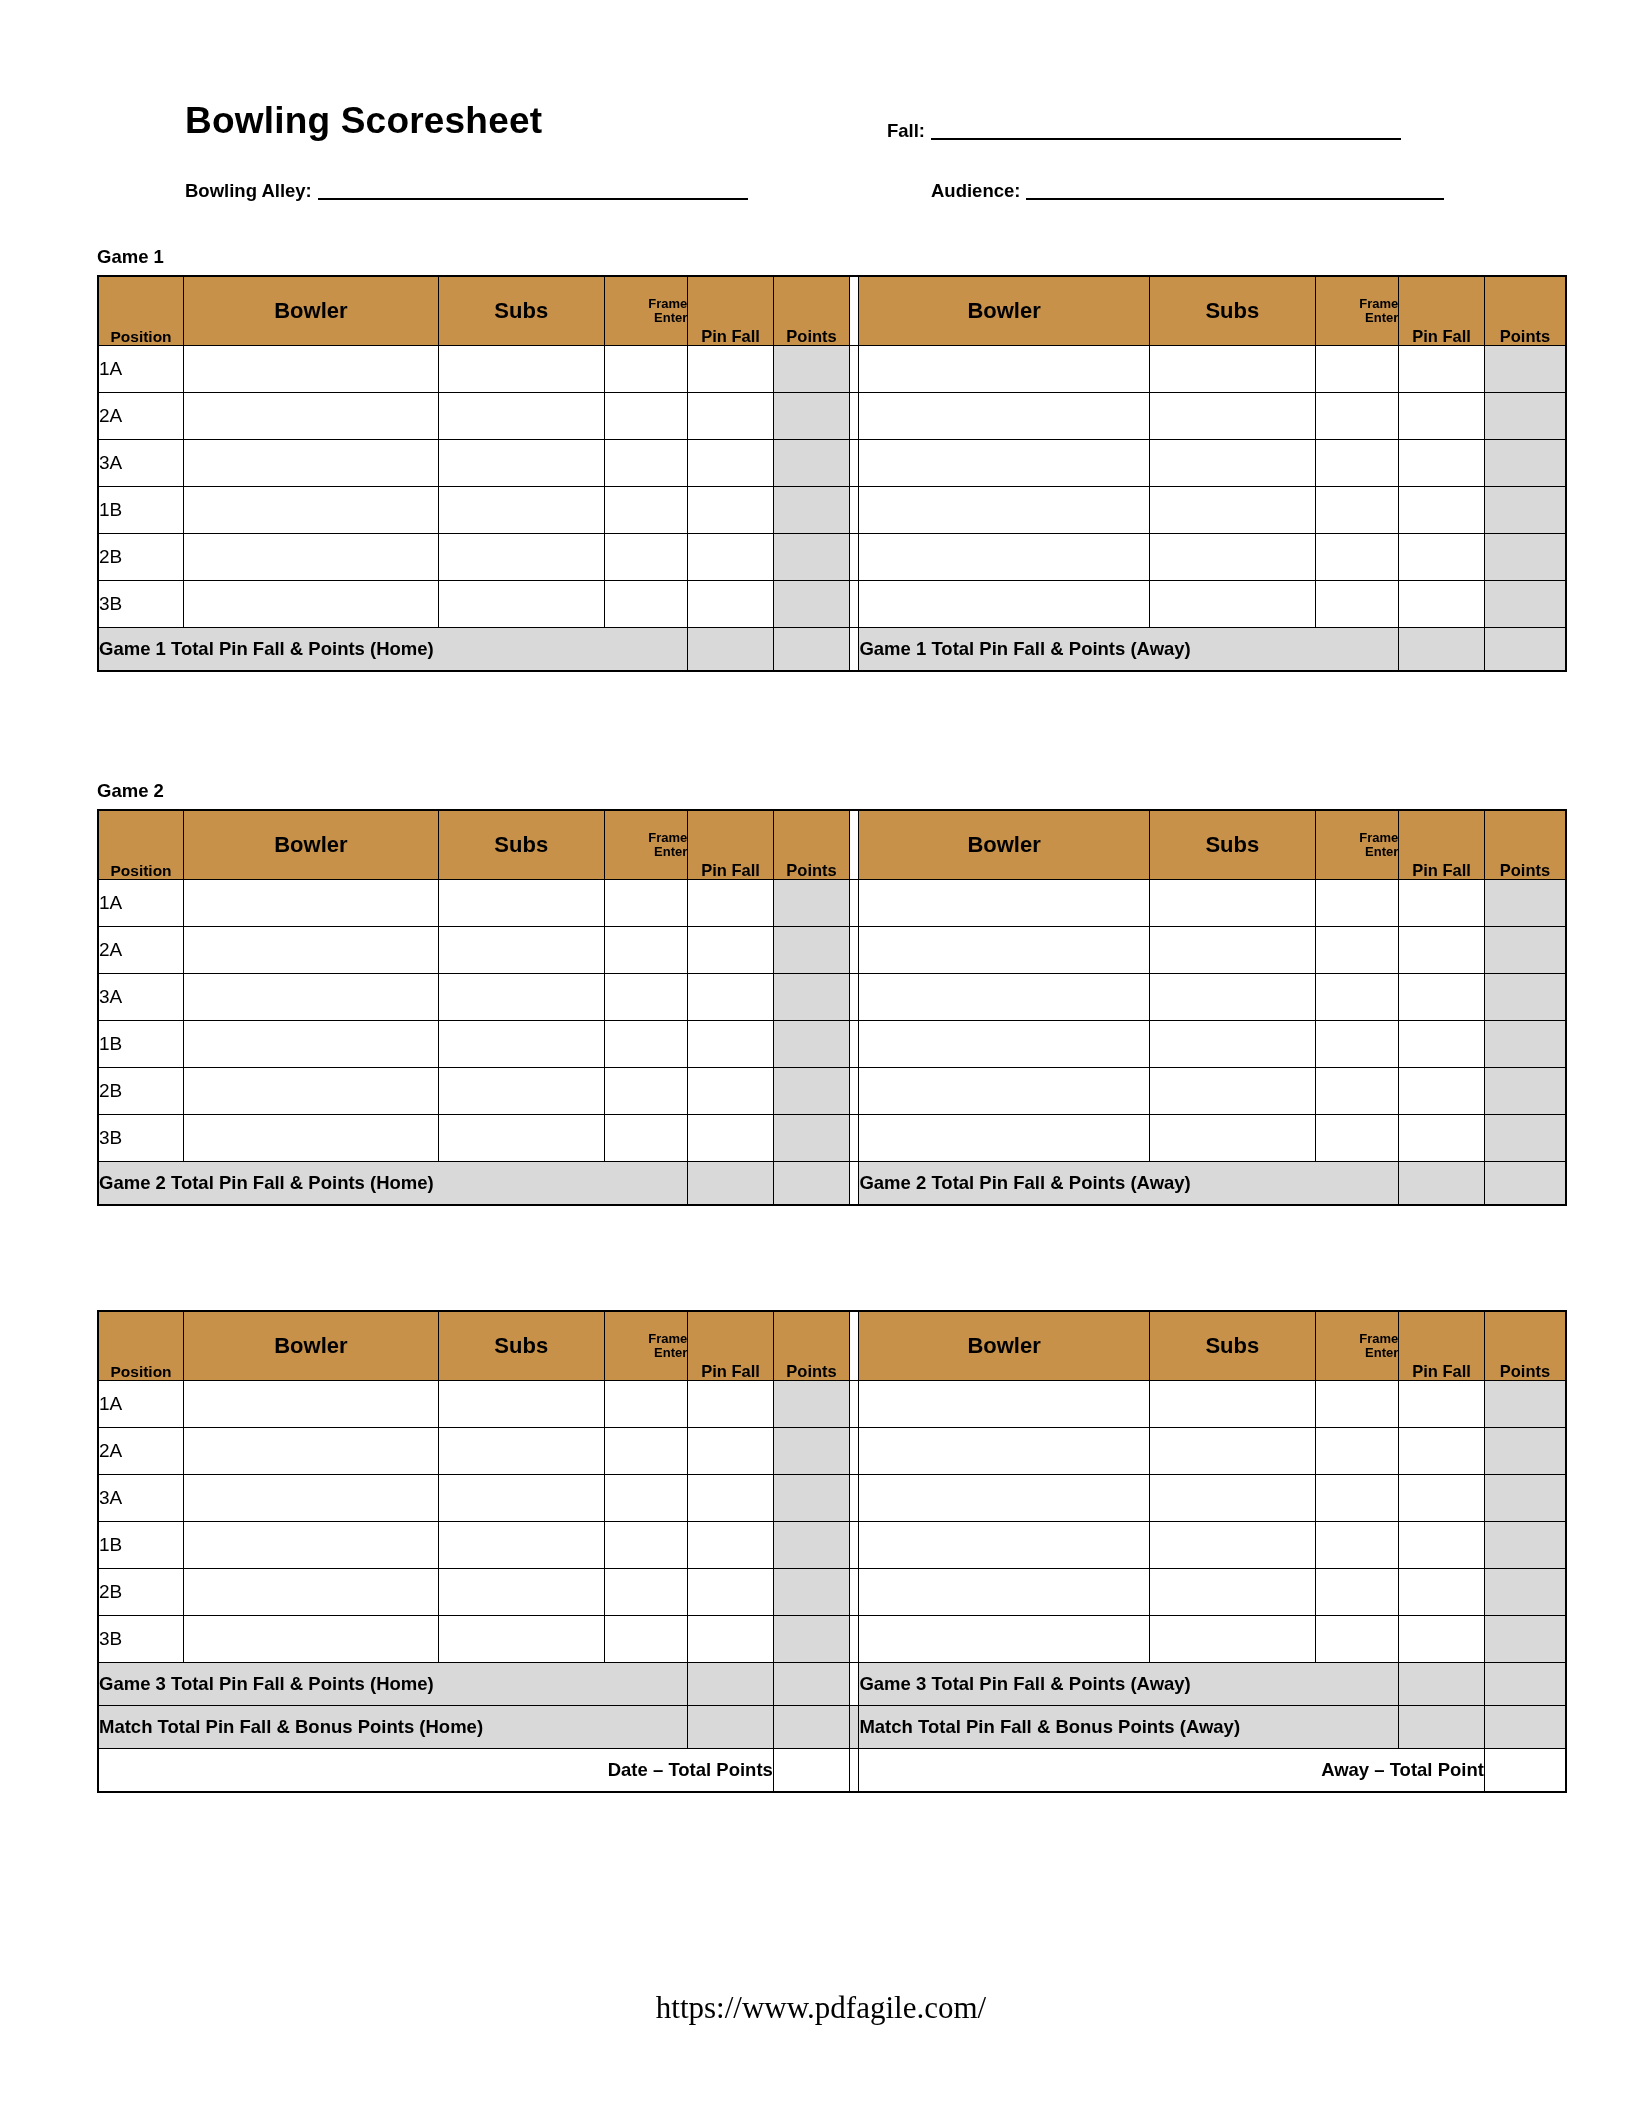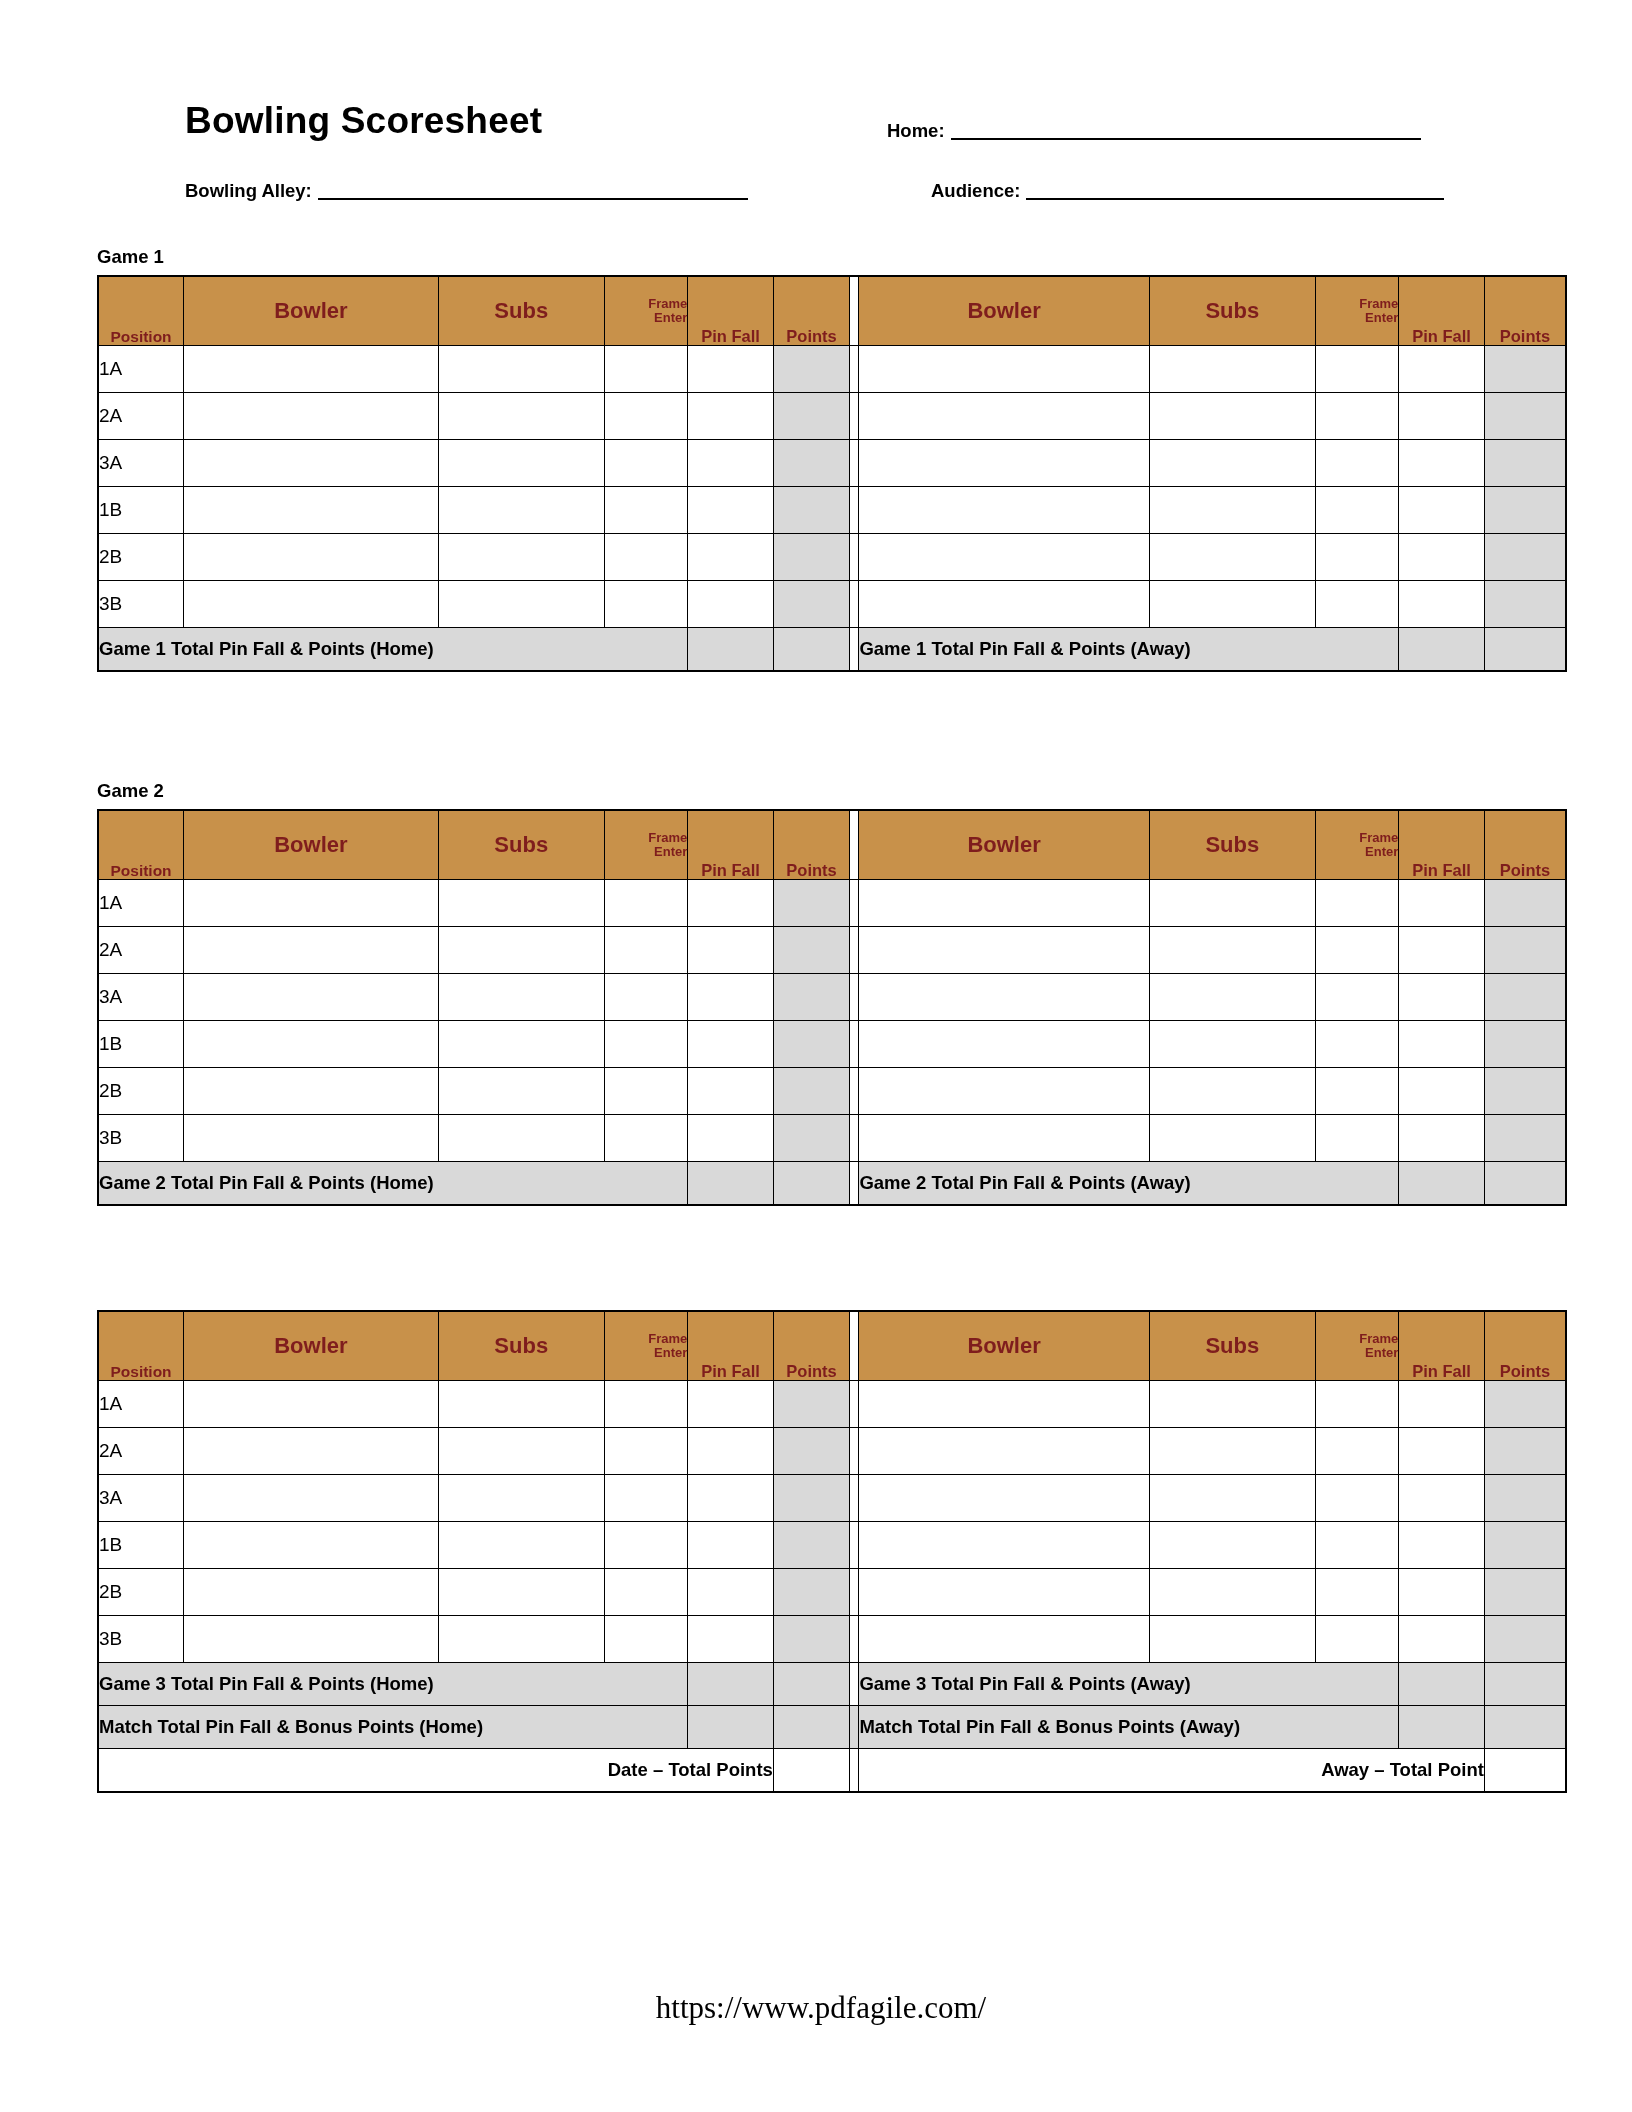--- a/index.html
+++ b/index.html
@@ -82,21 +82,21 @@
     width: 1470px;
     border: 2px solid #000;
   }
   table.score td, table.score th {
     border: 1.5px solid #000;
     padding: 0;
     margin: 0;
   }
   thead th {
     background: #c8914a;
-    color: #7f1d1d;
+    color: #000000;
     font-weight: bold;
     text-align: center;
     vertical-align: middle;
     height: 68px;
     line-height: 1.06;
   }
   th.h-position { font-size: 15.5px; }
   th.h-bowler { font-size: 22px; }
   th.h-subs { font-size: 22px; }
   th.h-frame { font-size: 13px; text-align: right; }
@@ -179,21 +179,21 @@
 </style>
 </head>
 <body>
 
 <div class="page">
 
   <div class="header">
     <div class="doc-title">Bowling Scoresheet</div>
 
     <div class="field field-date">
-      <span class="field-label">Home:</span>
+      <span class="field-label">Fall:</span>
       <span class="field-line"></span>
     </div>
 
     <div class="field field-audience">
       <span class="field-label">Audience:</span>
       <span class="field-line"></span>
     </div>
 
     <div class="field field-alley">
       <span class="field-label">Bowling Alley:</span>

